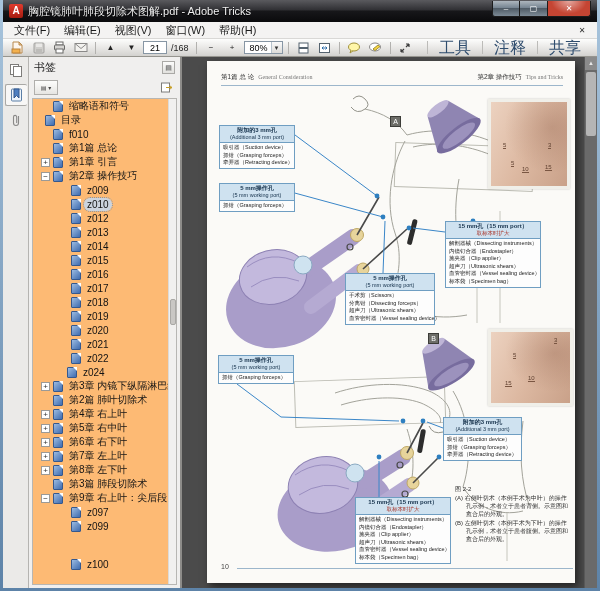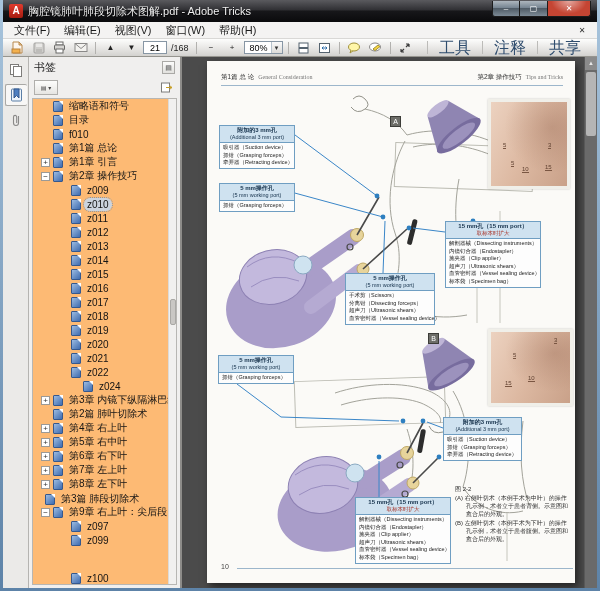--- a/index.html
+++ b/index.html
@@ -258,21 +258,21 @@
         <div class="bm-scroll">
               <div class="bm-thumb"></div>
             </div>
       <div class="bm-row" style="padding-left: 8px;">
               <span class="bm-exp"></span>
               <span class="bm-ic"></span>
               <span class="bm-lb-wrap">
                 <span class="bm-lb">缩略语和符号</span>
               </span>
             </div>
-            <div class="bm-row" style="padding-left: 8px;">
+            <div class="bm-row" style="">
               <span class="bm-exp"></span>
               <span class="bm-ic"></span>
               <span class="bm-lb-wrap">
                 <span class="bm-lb">目录</span>
               </span>
             </div>
             <div class="bm-row" style="padding-left: 8px;">
               <span class="bm-exp"></span>
               <span class="bm-ic"></span>
               <span class="bm-lb-wrap">
@@ -311,27 +311,20 @@
               <span class="bm-exp"></span>
               <span class="bm-ic"></span>
               <span class="bm-lb-wrap">
                 <span class="bm-lb">z010</span>
               </span>
             </div>
             <div class="bm-row" style="padding-left: 26px;">
               <span class="bm-exp"></span>
               <span class="bm-ic"></span>
               <span class="bm-lb-wrap">
-                <span class="bm-lb">z011</span>
-              </span>
-            </div>
-            <div class="bm-row" style="padding-left: 26px;">
-              <span class="bm-exp"></span>
-              <span class="bm-ic"></span>
-              <span class="bm-lb-wrap">
                 <span class="bm-lb">z012</span>
               </span>
             </div>
             <div class="bm-row" style="padding-left: 26px;">
               <span class="bm-exp"></span>
               <span class="bm-ic"></span>
               <span class="bm-lb-wrap">
                 <span class="bm-lb">z013</span>
               </span>
             </div>
@@ -391,21 +384,21 @@
                 <span class="bm-lb">z021</span>
               </span>
             </div>
             <div class="bm-row" style="padding-left: 26px;">
               <span class="bm-exp"></span>
               <span class="bm-ic"></span>
               <span class="bm-lb-wrap">
                 <span class="bm-lb">z022</span>
               </span>
             </div>
-            <div class="bm-row" style="padding-left: 38px; text-align: right;">
+            <div class="bm-row" style="padding-left: 22px; text-align: right;">
               <span class="bm-exp"></span>
               <span class="bm-ic"></span>
               <span class="bm-lb-wrap">
                 <span class="bm-lb">z024</span>
               </span>
             </div>
             <div class="bm-row" style="padding-left: 8px;">
               <span class="bm-exp box">+</span>
               <span class="bm-ic"></span>
               <span class="bm-lb-wrap">
@@ -447,21 +440,21 @@
                 <span class="bm-lb">第7章 左上叶</span>
               </span>
             </div>
             <div class="bm-row" style="padding-left: 8px;">
               <span class="bm-exp box">+</span>
               <span class="bm-ic"></span>
               <span class="bm-lb-wrap">
                 <span class="bm-lb">第8章 左下叶</span>
               </span>
             </div>
-            <div class="bm-row" style=" align-items: flex-end;">
+            <div class="bm-row" style="padding-left: 8px;">
               <span class="bm-exp"></span>
               <span class="bm-ic"></span>
               <span class="bm-lb-wrap">
                 <span class="bm-lb">第3篇 肺段切除术</span>
               </span>
             </div>
             <div class="bm-row" style="padding-left: 8px;">
               <span class="bm-exp box">−</span>
               <span class="bm-ic"></span>
               <span class="bm-lb-wrap">

